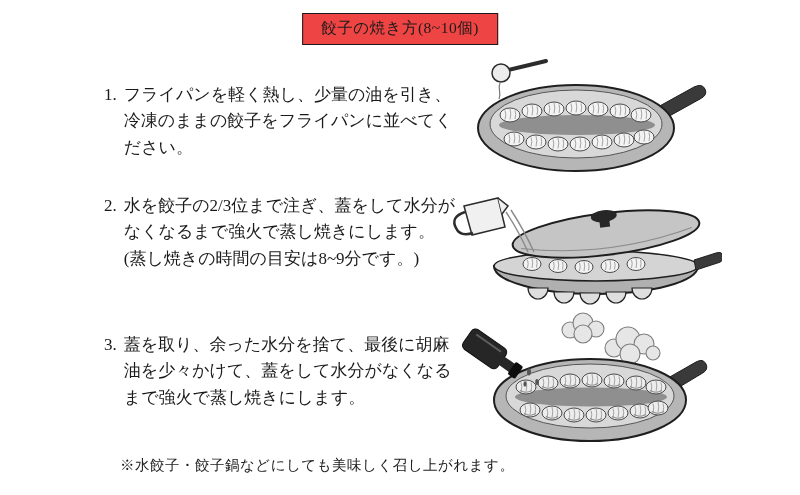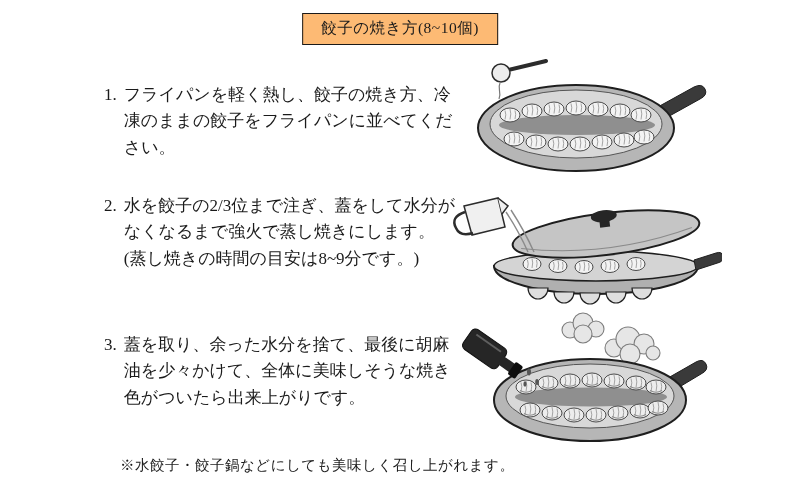--- a/index.html
+++ b/index.html
@@ -12,21 +12,21 @@
     color: #1a1a1a;
   }
   .title-box {
     position: absolute; top: 13px; left: 50%;
     transform: translateX(-50%);
     border: 1px solid #1a1a1a;
     padding: 4px 18px 5px 18px;
     font-size: 15.5px;
     letter-spacing: 0.5px;
     white-space: nowrap;
-    background: #fdba74;
+    background: #ef4444;
   }
   .step-text {
     position: absolute; left: 104px;
     display: flex; align-items: flex-start;
     font-size: 17px; line-height: 1.55;
   }
   .step-text .num { flex: none; margin-right: 7px; }
   .step-text p { width: 332px; }
   #step1-text { top: 82px; }
   #step2-text { top: 193px; }
@@ -42,31 +42,31 @@
 </style>
 </head>
 <body>
 
 <div class="title-box">
   <span>餃子の焼き方(8~10個)</span>
 </div>
 
 <div class="step-text" id="step1-text">
   <span class="num">1.</span>
-  <p>フライパンを軽く熱し、餃子の焼き方、冷凍のままの餃子をフライパンに並べてください。</p>
+  <p>フライパンを軽く熱し、少量の油を引き、冷凍のままの餃子をフライパンに並べてください。</p>
 </div>
 
 <div class="step-text" id="step2-text">
   <span class="num">2.</span>
   <p>水を餃子の2/3位まで注ぎ、蓋をして水分がなくなるまで強火で蒸し焼きにします。(蒸し焼きの時間の目安は8~9分です。)</p>
 </div>
 
 <div class="step-text" id="step3-text">
   <span class="num">3.</span>
-  <p>蓋を取り、余った水分を捨て、最後に胡麻油を少々かけて、全体に美味しそうな焼き色がついたら出来上がりです。</p>
+  <p>蓋を取り、余った水分を捨て、最後に胡麻油を少々かけて、蓋をして水分がなくなるまで強火で蒸し焼きにします。</p>
 </div>
 
 <div class="illus" id="illus1">
   <svg width="250" height="120" viewBox="0 0 250 120">
     <defs>
       <g id="gz1">
         <ellipse cx="0" cy="0" rx="10" ry="7" fill="#f3f3f3" stroke="#4a4a4a" stroke-width="1"></ellipse>
         <path d="M-5 -4.5 q1.6 4 0 9 M0 -6 q1.6 4.5 0 10.5 M5 -4.5 q1.4 3.5 0 8.5" stroke="#9b9b9b" stroke-width="0.9" fill="none"></path>
       </g>
     </defs>

